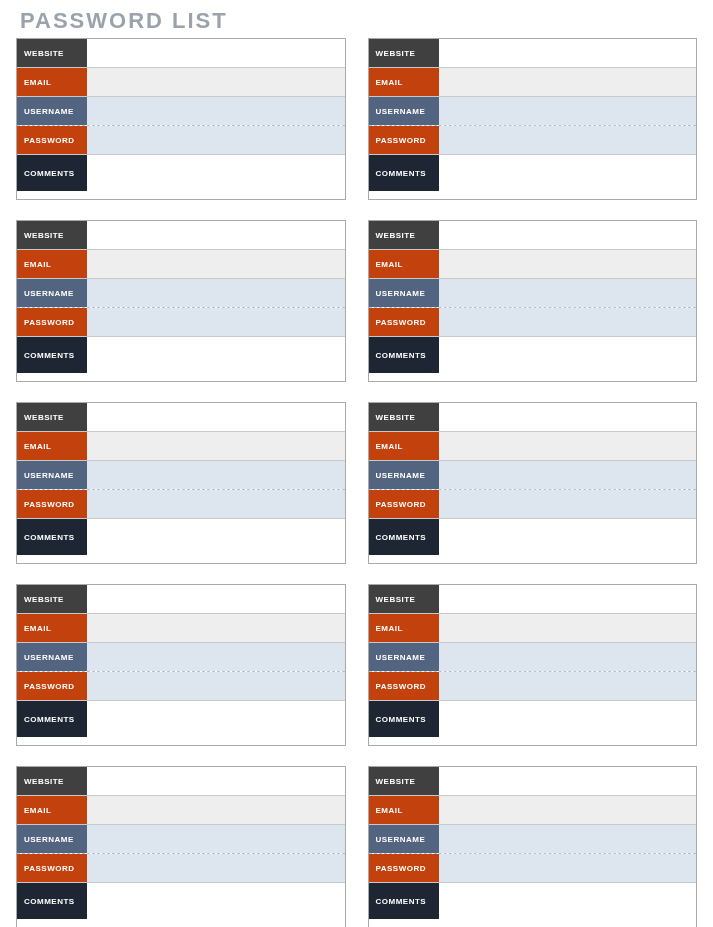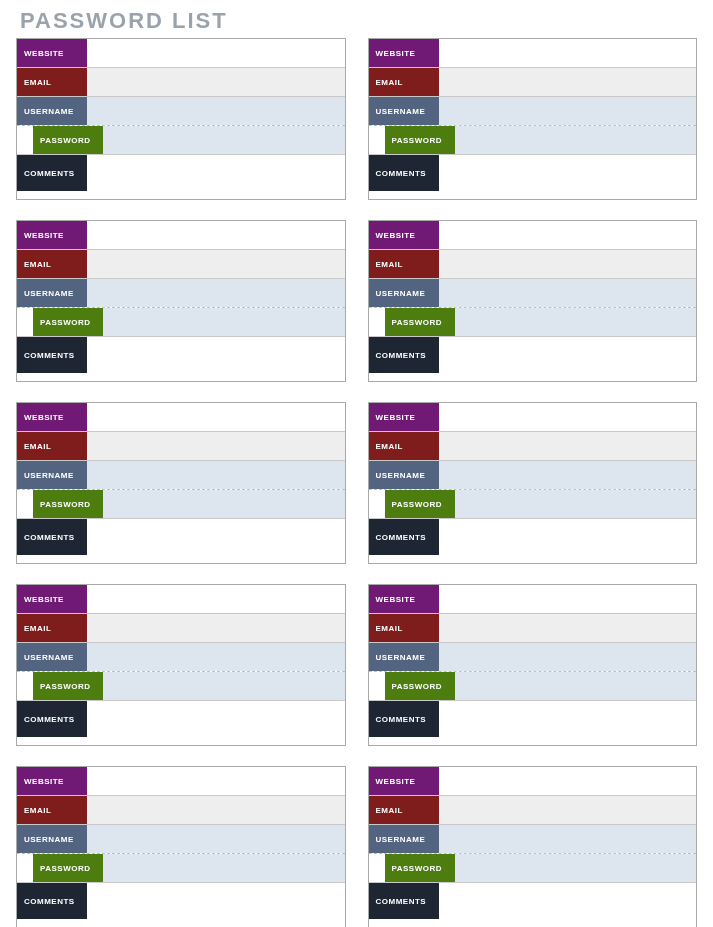--- a/index.html
+++ b/index.html
@@ -46,24 +46,24 @@
       padding-left: 7px;
       height: 28px;
     }
     .label.tall { height: 36px; }
     .value {
       flex: 1;
       height: 28px;
     }
     .value.tall { height: 44px; }
     
-    .l-dark1 { background: #701a75; }
-    .l-dark2 { background: #7f1d1d; }
+    .l-dark1 { background: #404040; }
+    .l-dark2 { background: #c2410c; }
     .l-mid1  { background: #536480; }
-    .l-mid2  { background: #4d7c0f; margin-left: 16px; }
+    .l-mid2  { background: #c2410c; }
     .l-dark3 { background: #1e2633; }
     
     .v-white { background: #ffffff; }
     .v-gray  { background: #eeeeee; }
     .v-blue  { background: #dde5ef; }
   </style>
 </head>
 <body>
 
 <h1 class="page-title">PASSWORD LIST</h1>

